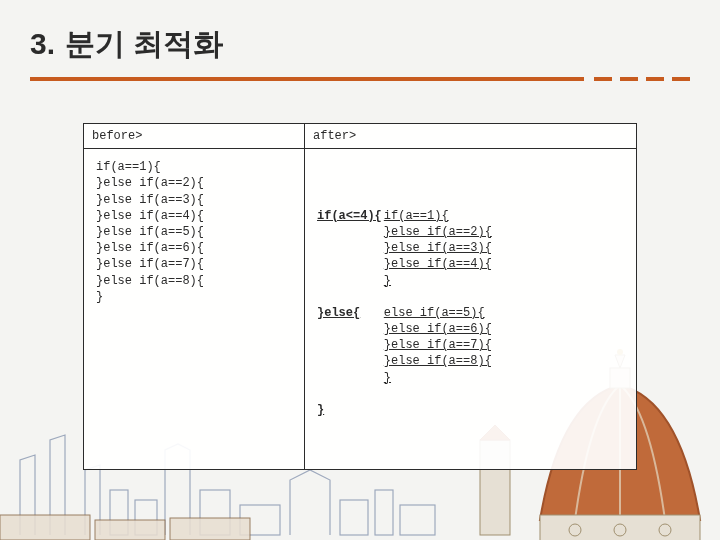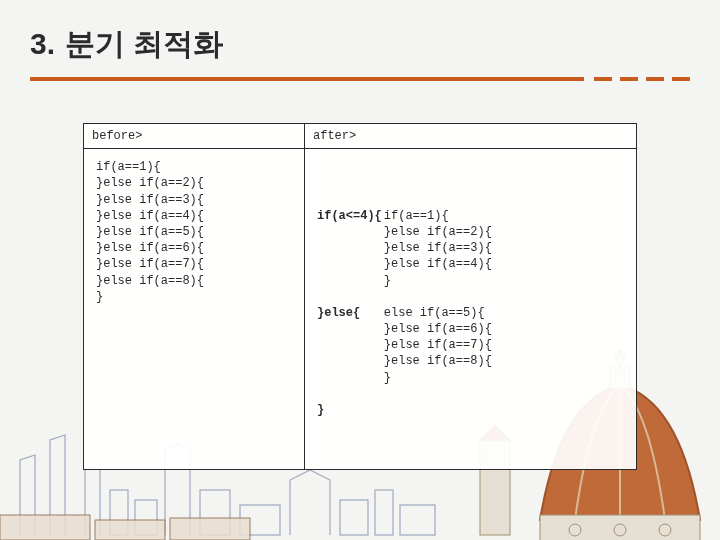--- a/index.html
+++ b/index.html
@@ -88,20 +88,21 @@
     padding: 4px 8px;
     font-weight: normal;
   }
   table.code-table td {
     padding: 10px 12px 18px 12px;
     white-space: pre;
   }
   .after-cell {
     display: flex;
     gap: 2px;
+    text-decoration: underline;
   }
   .after-col1, .after-col2 {
     white-space: pre;
   }
   .after-col1 .bold { font-weight: bold; }
 </style>
 </head>
 <body>
 
 <div class="bg-illustration">

